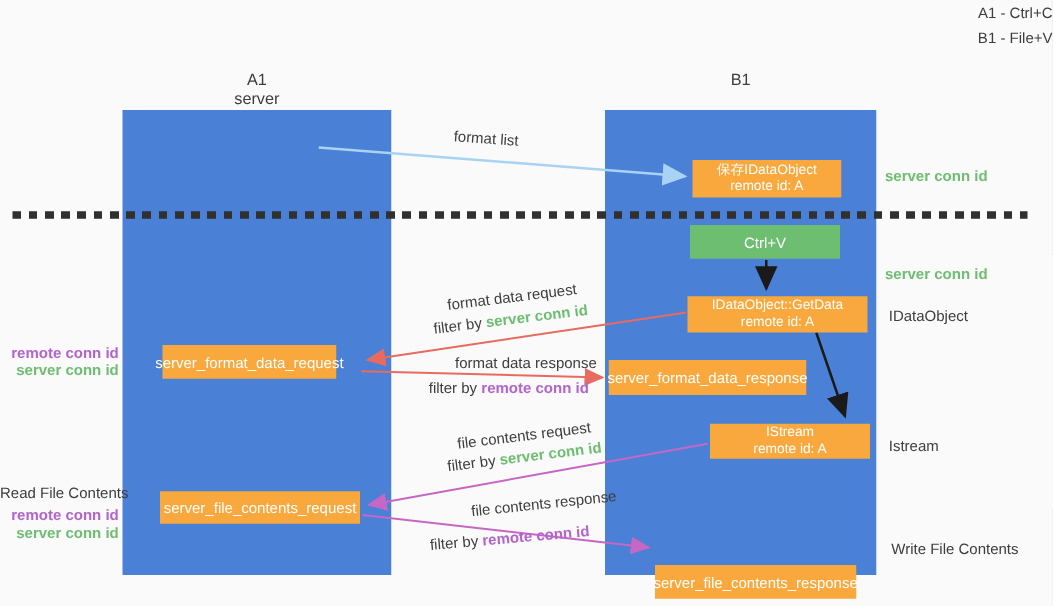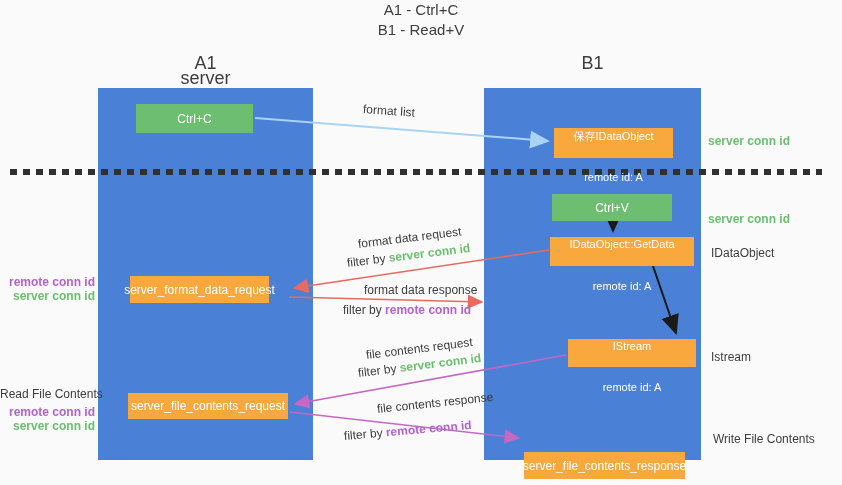--- a/index.html
+++ b/index.html
@@ -8,57 +8,57 @@
     position: relative;
     width: 842px; height: 485px;
     background: #fafafa;
     font-family: "Liberation Sans", sans-serif;
     color: #3d3d3d;
     overflow: hidden;
   }
   .abs { position: absolute; }
   .title {
     left: 0; top: 8; width: 842px;
-    text-align: center; font-size: 15px; line-height: 20px; color: #3d3d3d;
+    text-align: right; font-size: 12px; line-height: 20px; color: #3d3d3d;
   }
   .lane {
     background: #4a80d6;
   }
   .lane-header {
-    text-align: center; font-size: 18px; line-height: 15px; color: #3d3d3d;
+    text-align: center; font-size: 13px; line-height: 15px; color: #3d3d3d;
   }
   .dashes {
     left: 10px; top: 169px; width: 812px; height: 6px;
     background: repeating-linear-gradient(90deg, #303030 0 7px, transparent 7px 13px);
   }
   .node {
     display: flex; flex-direction: column; align-items: center; justify-content: center;
     color: #ffffff; text-align: center; white-space: nowrap;
   }
   .node.green { background: #6dbe70; font-size: 12px; }
   .node.orange { background: #f8a83c; font-size: 12px; }
-  .node .l1, .node .l2 { font-size: 11px; line-height: 13.5px; margin-top: 28px; }
+  .node .l1, .node .l2 { font-size: 11px; line-height: 13.5px; }
   .edge-label {
     white-space: nowrap; font-size: 12px; color: #3d3d3d;
     transform-origin: left center;
   }
   .side-label { white-space: nowrap; font-size: 12px; }
   .green-txt { color: #6dbe70; font-weight: bold; }
   .purple-txt { color: #b264cc; font-weight: bold; }
   .right-align { text-align: right; }
   svg.overlay { position: absolute; left: 0; top: 0; pointer-events: none; }
 </style>
 </head>
 <body>
 
 <div class="canvas">
 
   <div class="abs title">
     <div>A1 - Ctrl+C</div>
-    <div>B1 - Read+V</div>
+    <div>B1 - File+V</div>
   </div>
 
   <div class="abs lane-header" style="left:98px; top:56px; width:215px;">
     <div>A1</div>
     <div>server</div>
   </div>
   <div class="abs lane-header" style="left:484px; top:56px; width:217px;">
     <div>B1</div>
   </div>
 
@@ -84,42 +84,42 @@
     </defs>
     <line x1="255" y1="118" x2="548" y2="141" stroke-width="2" marker-end="url(#m-blue)" stroke="#a9d3f2"></line>
     <line x1="613" y1="208" x2="613" y2="231" stroke-width="2" marker-end="url(#m-black)" stroke="#1a1a1a"></line>
     <line x1="653" y1="266" x2="676" y2="333" stroke-width="2" marker-end="url(#m-black)" stroke="#1a1a1a"></line>
     <line x1="549" y1="250" x2="294" y2="288" stroke-width="1.6" marker-end="url(#m-red)" stroke="#e96a5f"></line>
     <line x1="289" y1="297" x2="482" y2="302" stroke-width="1.6" marker-end="url(#m-red)" stroke="#e96a5f"></line>
     <line x1="566" y1="355" x2="295" y2="404" stroke-width="1.6" marker-end="url(#m-magenta)" stroke="#c667c4"></line>
     <line x1="290" y1="412" x2="519" y2="438" stroke-width="1.6" marker-end="url(#m-magenta)" stroke="#c667c4"></line>
   </svg>
 
-  <div class="abs node green" style="left:136px; top:104px; width:117px; height:29px;">
-    <span>Ctrl+C</span>
-  </div>
 
   <div class="abs node orange" style="left:554px; top:128px; width:119px; height:30px;">
     <span class="l1">保存IDataObject</span>
     <span class="l2">remote id: A</span>
   </div>
 
-  <div class="abs node green" style="left:552px; top:180px; width:120px; height:27px;margin-top:14px;">
+  <div class="abs node green" style="left:552px; top:180px; width:120px; height:27px;">
     <span>Ctrl+V</span>
   </div>
 
   <div class="abs node orange" style="left:550px; top:237px; width:144px; height:29px;">
     <span class="l1">IDataObject::GetData</span>
     <span class="l2">remote id: A</span>
   </div>
 
   <div class="abs node orange" style="left:130px; top:276px; width:139px; height:27px;">
     <span>server_format_data_request</span>
   </div>
 
+  <div class="abs node orange" style="left:487px; top:288px; width:158px; height:28px;">
+    <span>server_format_data_response</span>
+  </div>
 
   <div class="abs node orange" style="left:568px; top:339px; width:128px; height:28px;">
     <span class="l1">IStream</span>
     <span class="l2">remote id: A</span>
   </div>
 
   <div class="abs node orange" style="left:128px; top:393px; width:160px; height:26px;">
     <span>server_file_contents_request</span>
   </div>
 

